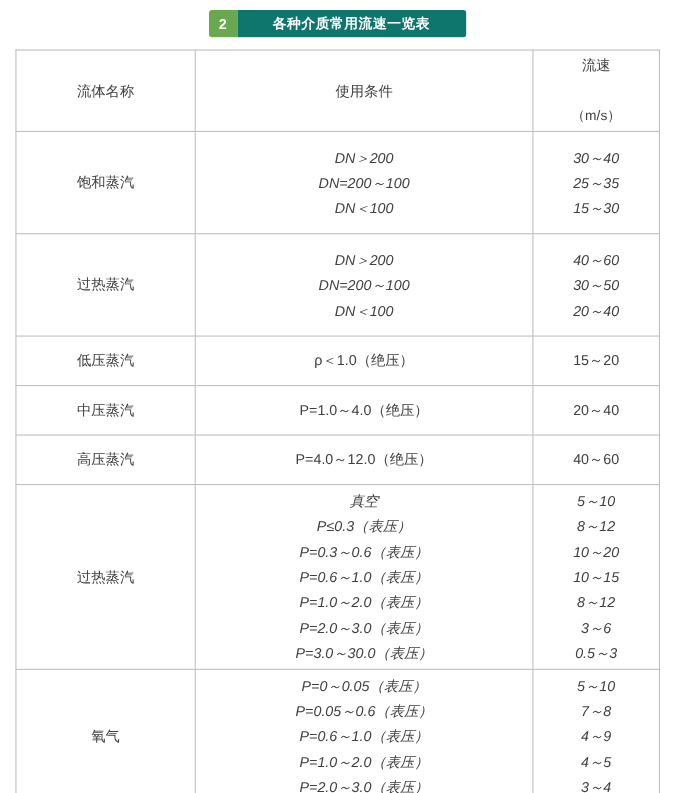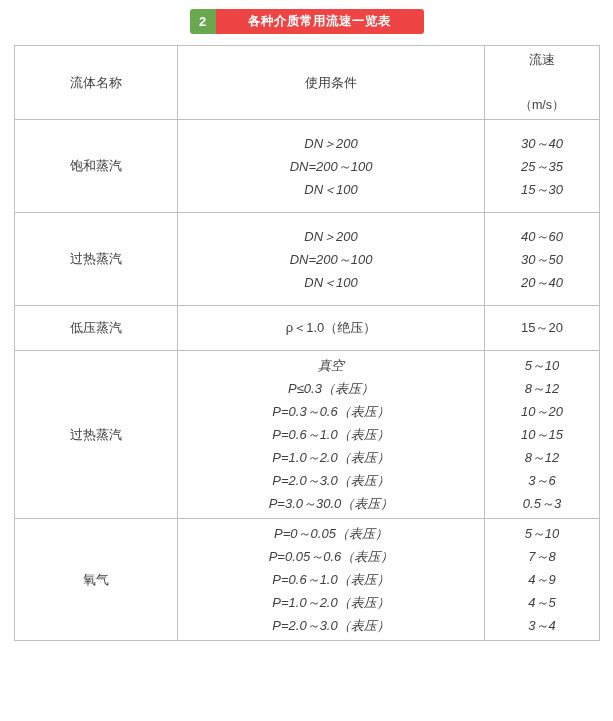--- a/index.html
+++ b/index.html
@@ -35,21 +35,21 @@
     background: #6aa84f;
     color: #ffffff;
     font-size: 13px;
     font-weight: bold;
     display: flex;
     align-items: center;
     justify-content: center;
   }
   .title-text {
     flex: 1;
-    background: #ef4444;
+    background: #0f766e;
     color: #ffffff;
     font-size: 12.5px;
     font-weight: bold;
     letter-spacing: 0.5px;
     display: flex;
     align-items: center;
     justify-content: center;
   }
   
   .tbl-wrap {
@@ -153,21 +153,31 @@
             <span class="speed-line">20～40</span>
           </td>
         </tr>
 
         <tr class="row1">
           <td class="name-cell">低压蒸汽</td>
           <td>ρ＜1.0（绝压）</td>
           <td>15～20</td>
         </tr>
 
-
+        <tr class="row1">
+          <td class="name-cell">中压蒸汽</td>
+          <td>P=1.0～4.0（绝压）</td>
+          <td>20～40</td>
+        </tr>
+
+        <tr class="row1">
+          <td class="name-cell">高压蒸汽</td>
+          <td>P=4.0～12.0（绝压）</td>
+          <td>40～60</td>
+        </tr>
 
         <tr class="rowbig">
           <td class="name-cell">过热蒸汽</td>
           <td class="multiline">
             <span class="cond-line">真空</span>
             <span class="cond-line">P≤0.3（表压）</span>
             <span class="cond-line">P=0.3～0.6（表压）</span>
             <span class="cond-line">P=0.6～1.0（表压）</span>
             <span class="cond-line">P=1.0～2.0（表压）</span>
             <span class="cond-line">P=2.0～3.0（表压）</span>

